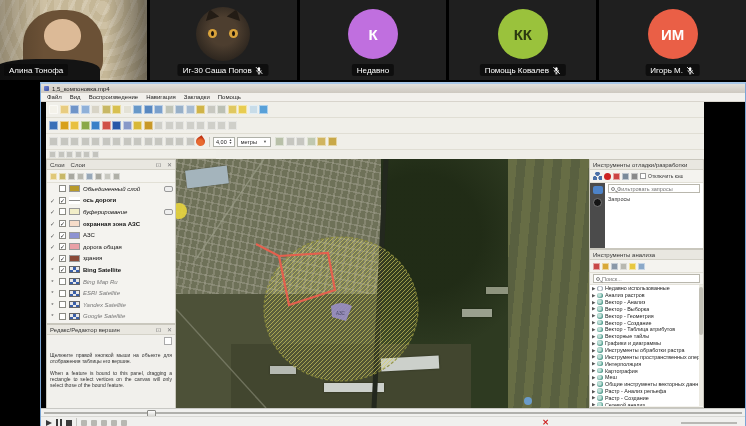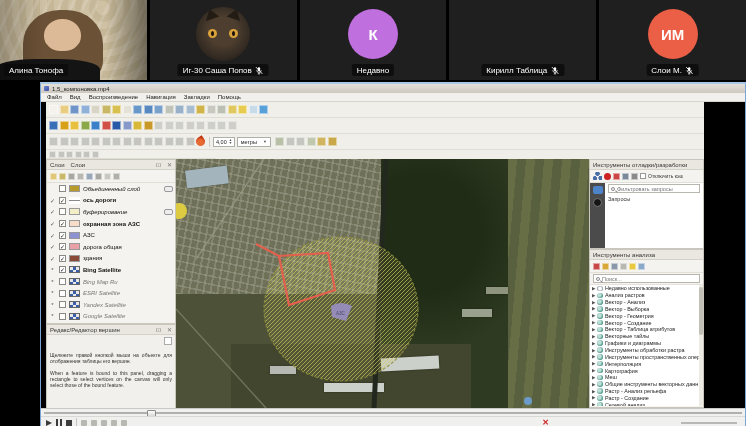--- a/index.html
+++ b/index.html
@@ -168,38 +168,41 @@
   <div class="tile">
     <div class="avatar" style="background: rgb(192, 111, 223);">
       <span>К</span>
     </div>
     <div class="namebar">
       <span>Недавно</span>
     </div>
   </div>
 
   <div class="tile">
+    <div class="avatar" style="color: rgb(44, 58, 16); background: rgb(154, 194, 60);">
+      <span>КК</span>
+    </div>
     <div class="namebar">
-      <span>Кирилл Таблица</span>
+      <span>Помощь Ковалев</span>
       <svg class="micoff" viewBox="0 0 24 24">
           <path d="M12 3a3 3 0 0 1 3 3v5a3 3 0 0 1-6 0V6a3 3 0 0 1 3-3z" fill="#fff"></path>
           <path d="M6 11a6 6 0 0 0 12 0" stroke="#fff" fill="none" stroke-width="2"></path>
           <path d="M12 17v4M9 21h6" stroke="#fff" stroke-width="2"></path>
           <path d="M4 3l17 18" stroke="#fff" stroke-width="2.4"></path>
         </svg>
     </div>
   </div>
 
 
   <div class="tile">
     <div class="avatar" style="background: rgb(234, 95, 70); text-align: center;">
       <span>ИМ</span>
     </div>
     <div class="namebar">
-      <span>Слои М.</span>
+      <span>Игорь М.</span>
       <svg class="micoff" viewBox="0 0 24 24">
           <path d="M12 3a3 3 0 0 1 3 3v5a3 3 0 0 1-6 0V6a3 3 0 0 1 3-3z" fill="#fff"></path>
           <path d="M6 11a6 6 0 0 0 12 0" stroke="#fff" fill="none" stroke-width="2"></path>
           <path d="M12 17v4M9 21h6" stroke="#fff" stroke-width="2"></path>
           <path d="M4 3l17 18" stroke="#fff" stroke-width="2.4"></path>
         </svg>
     </div>
   </div>
 </div>
 

